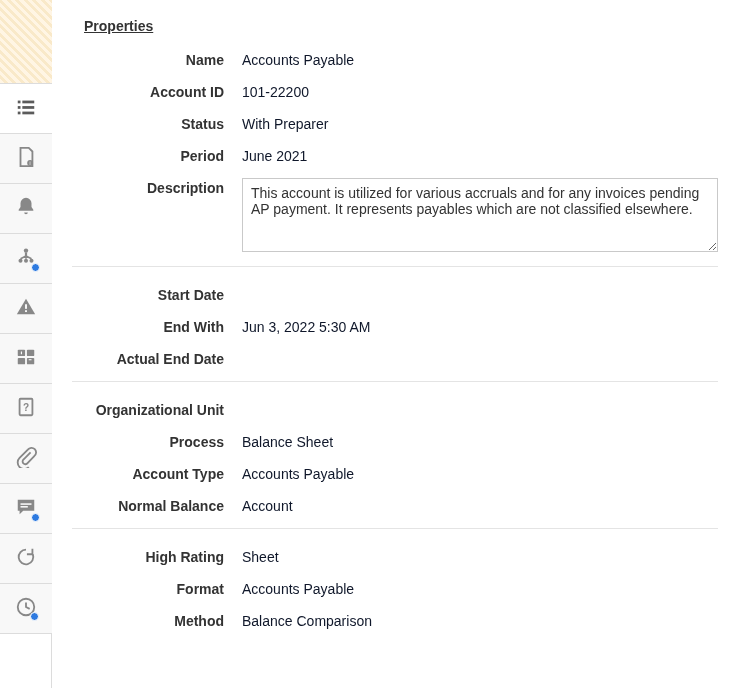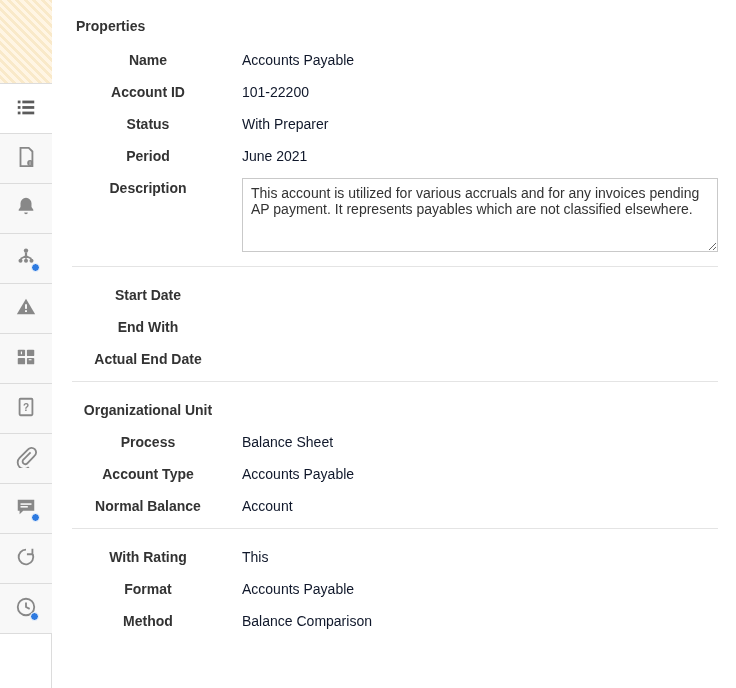--- a/index.html
+++ b/index.html
@@ -77,30 +77,31 @@
     border: 1.5px solid #fff;
   }
   .main {
     flex: 1;
     padding: 18px 18px 18px 20px;
     overflow-y: auto;
   }
   .section-title {
     font-weight: 600;
     font-size: 14px;
-    margin: 0 0 16px 4px;
+    margin: 0 0 16px 12px;
+    text-decoration: underline;
   }
   .row {
     display: flex;
     align-items: flex-start;
     margin-bottom: 14px;
   }
   .label-col {
     width: 170px;
-    text-align: center;
+    text-align: right;
     padding-right: 18px;
     font-weight: 600;
     color: #333;
     font-size: 14px;
     padding-top: 2px;
   }
   .value-col {
     flex: 1;
     color: #0f172a;
     font-size: 14px;
@@ -270,20 +271,21 @@
       <textarea class="value-col" style="">This account is utilized for various accruals and for any invoices pending AP payment. It represents payables which are not classified elsewhere.</textarea>
     </div>
 
     <hr class="sep">
 
     <div class="row">
       <div class="label-col">Start Date</div>
     </div>
     <div class="row">
       <div class="label-col">End With</div>
+      <div class="value-col">Jun 3, 2022 5:30 AM</div>
     </div>
     <div class="row">
       <div class="label-col">Actual End Date</div>
       <div class="value-col"></div>
     </div>
 
     <hr class="sep">
 
     <div class="row">
       <div class="label-col">Organizational Unit</div>
@@ -297,22 +299,22 @@
       <div class="value-col">Accounts Payable</div>
     </div>
     <div class="row">
       <div class="label-col">Normal Balance</div>
       <div class="value-col">Account</div>
     </div>
 
     <hr class="sep">
 
     <div class="row">
-      <div class="label-col">With Rating</div>
-      <div class="value-col">This</div>
+      <div class="label-col">High Rating</div>
+      <div class="value-col">Sheet</div>
     </div>
     <div class="row">
       <div class="label-col">Format</div>
       <div class="value-col">Accounts Payable</div>
     </div>
     <div class="row">
       <div class="label-col">Method</div>
       <div class="value-col">Balance Comparison</div>
     </div>
   </div>

